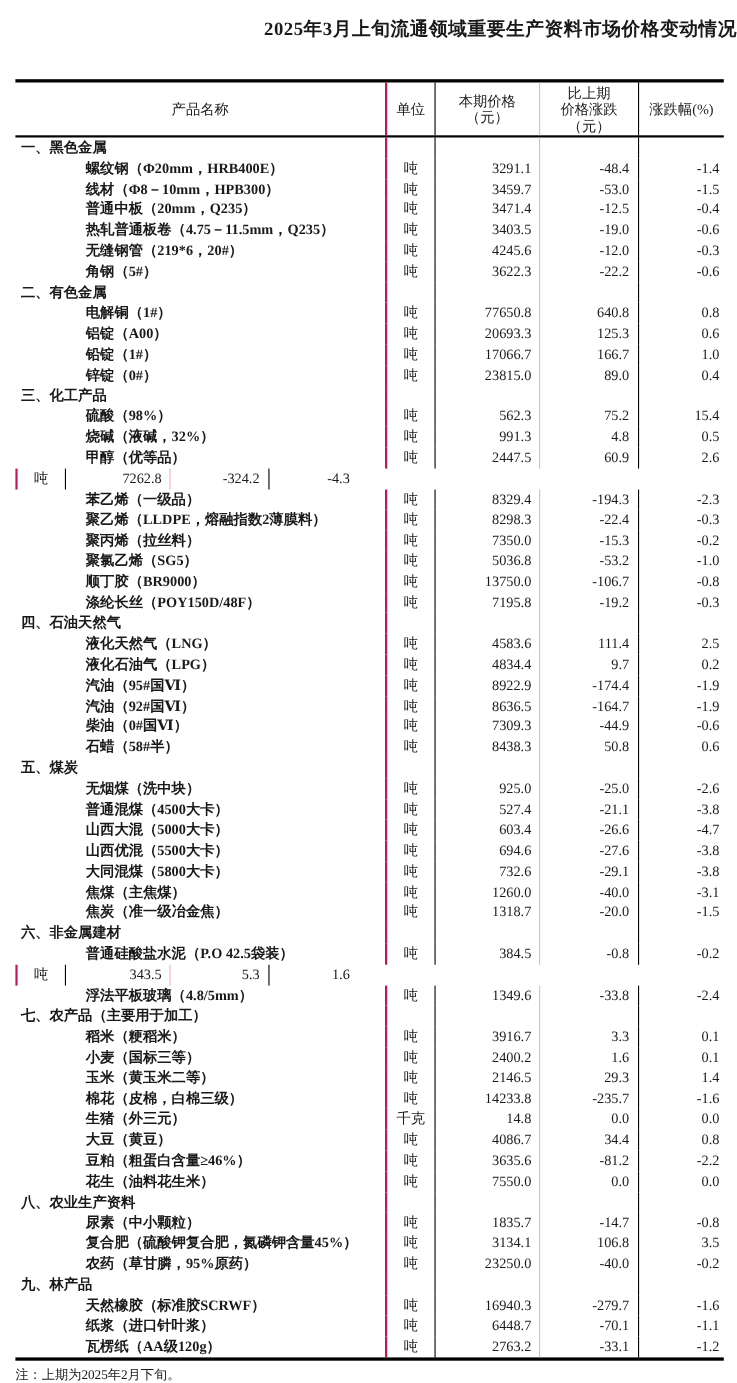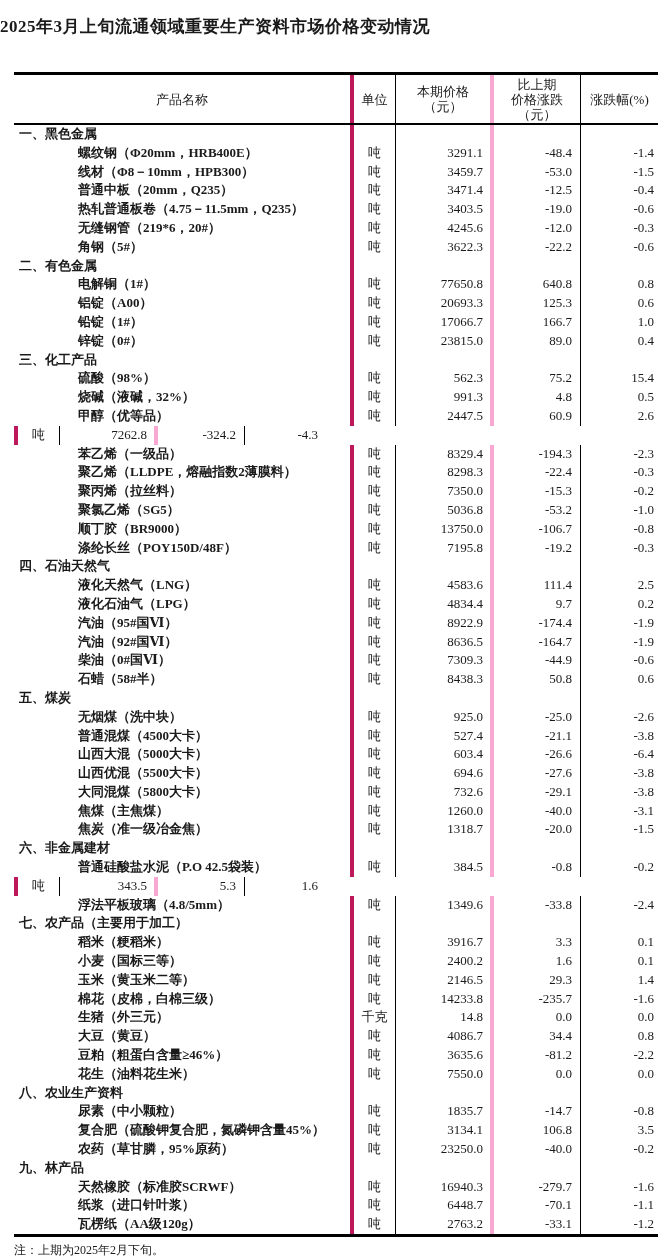--- a/index.html
+++ b/index.html
@@ -6,21 +6,21 @@
   .page {
     position:relative;
     width:670px; height:1257px;
     background:#ffffff;
     font-family:"Liberation Serif","DejaVu Serif",serif;
     color:#1a1a1a;
     overflow:hidden;
   }
   .title {
     padding-top:15px;
-    text-align:left;
+    text-align:right;
     font-size:17px;
     font-weight:bold;
     letter-spacing:0.5px;
   }
   .price-table {
     position:absolute;
     left:14px; top:72px;
     width:644px;
     border-top:3px solid #000;
   }
@@ -33,23 +33,23 @@
   .hcell {
     display:flex;
     align-items:center;
     justify-content:center;
     text-align:center;
     white-space:pre-line;
     line-height:15px;
     box-sizing:border-box;
   }
   .c0 { width:336px; flex:none; }
-  .c1 { width:45px;  flex:none; border-left:4px solid #be185d; }
+  .c1 { width:45px;  flex:none; border-left:2px solid #be185d; }
   .c2 { width:95px;  flex:none; border-left:1px solid #000; }
-  .c3 { width:90px;  flex:none; border-left:4px solid #f9a8d4; }
+  .c3 { width:90px;  flex:none; border-left:1px solid #f9a8d4; }
   .c4 { width:78px;  flex:none; border-left:1px solid #000; }
   .tbody { border-bottom:3px solid #000; }
   .row {
     display:flex;
     height:18.8px;
     line-height:18.8px;
     font-size:13px;
     white-space:nowrap;
   }
   .cell { box-sizing:border-box; overflow:hidden; }
@@ -315,21 +315,21 @@
           <div class="cell c1 unit-cell">吨</div>
           <div class="cell c2 num-cell price-cell">527.4</div>
           <div class="cell c3 num-cell change-cell">-21.1</div>
           <div class="cell c4 num-cell pct-cell">-3.8</div>
         </div>
         <div class="row">
           <div class="cell c0 name-cell">山西大混（5000大卡）</div>
           <div class="cell c1 unit-cell">吨</div>
           <div class="cell c2 num-cell price-cell">603.4</div>
           <div class="cell c3 num-cell change-cell">-26.6</div>
-          <div class="cell c4 num-cell pct-cell">-6.4</div>
+          <div class="cell c4 num-cell pct-cell">-4.7</div>
         </div>
         <div class="row">
           <div class="cell c0 name-cell">山西优混（5500大卡）</div>
           <div class="cell c1 unit-cell">吨</div>
           <div class="cell c2 num-cell price-cell">694.6</div>
           <div class="cell c3 num-cell change-cell">-27.6</div>
           <div class="cell c4 num-cell pct-cell">-3.8</div>
         </div>
         <div class="row">
           <div class="cell c0 name-cell">大同混煤（5800大卡）</div>

